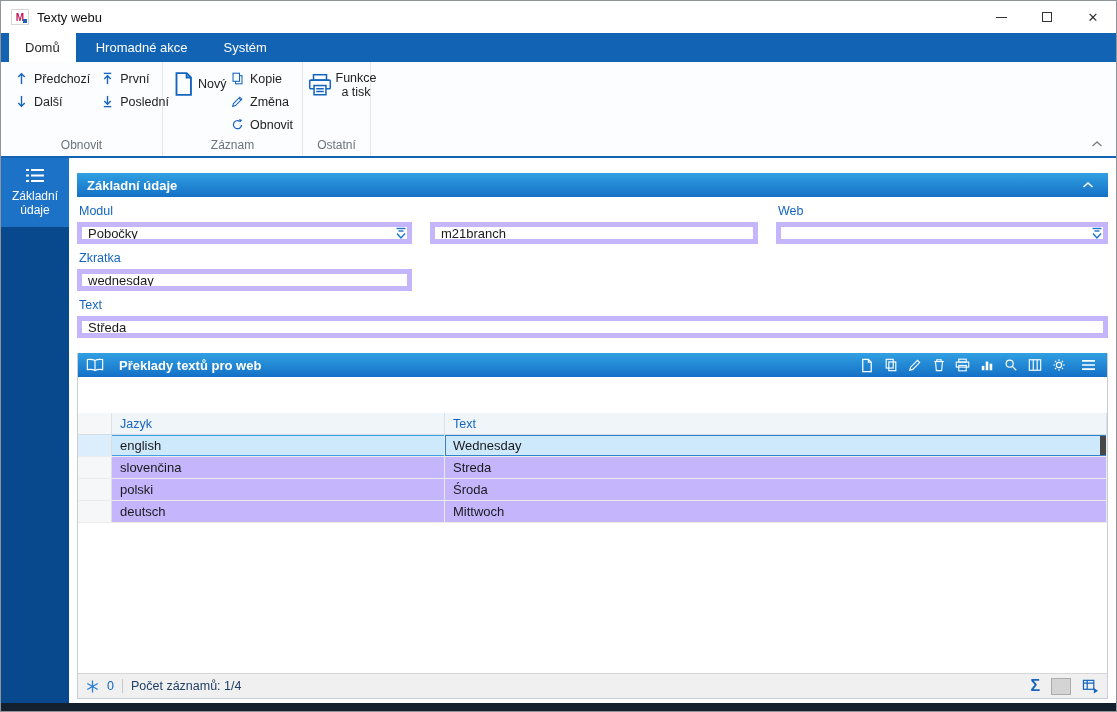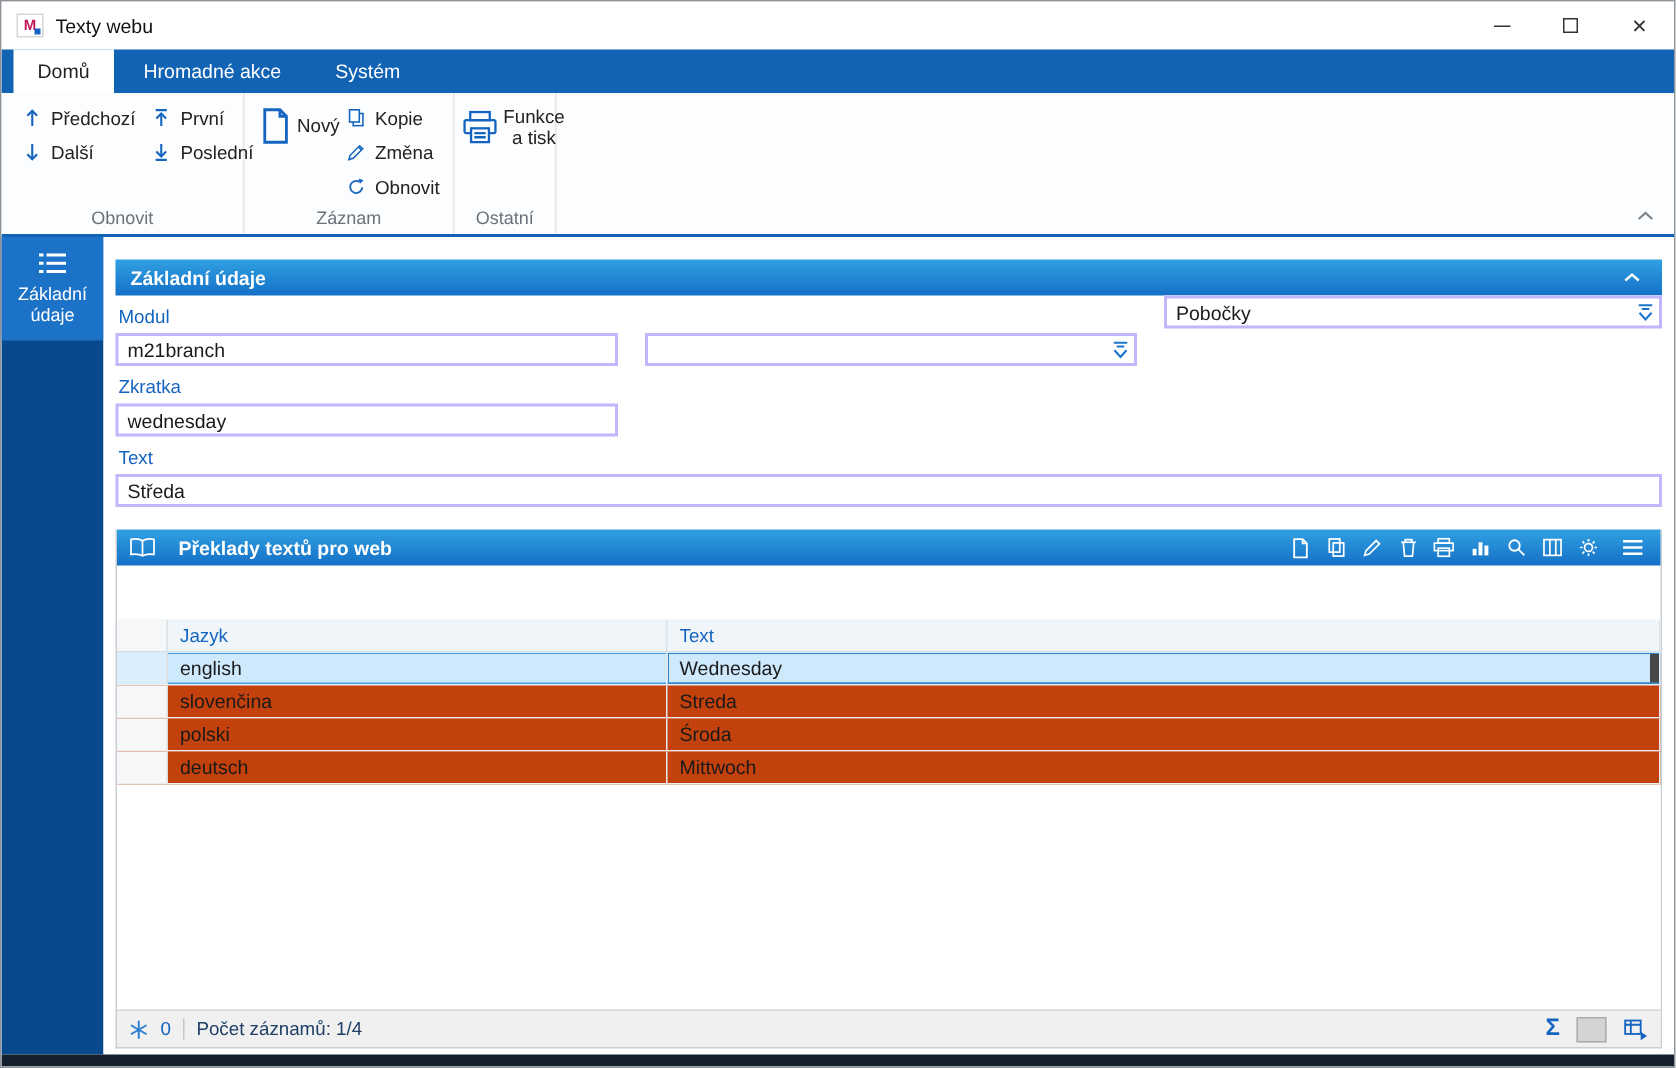--- a/index.html
+++ b/index.html
@@ -55,40 +55,40 @@
   .sec-hdr { height:24px; flex:0 0 auto; background:linear-gradient(180deg,#31a0e2,#1470c6);
              color:#fff; display:flex; align-items:center; padding:0 10px; }
   .sec-title { font-weight:bold; font-size:13px; }
   .sec-collapse { margin-left:auto; color:#fff; width:20px; height:18px;
                   display:flex; align-items:center; justify-content:center; }
 
   
   .form-area { flex:0 0 auto; padding:0 0 15px 0; }
   .form-grid { display:grid; grid-template-columns:335px 1fr 332px; column-gap:18px; }
   .flabel { margin:7px 0 3px 2px; height:15px; font-size:12.5px; color:#1565c0; }
-  .tinput, .cinput { height:22px; border:2px solid #c4b5fd; background:#fff; font-size:13px;
+  .tinput, .cinput { height:22px; border:5px solid #c4b5fd; background:#fff; font-size:13px;
                      padding:0 6px; color:#1a1a1a; outline:none; width:100%; font-family:inherit; }
   .combo { position:relative; height:22px; }
   .cinput { padding-right:24px; }
   .combo-btn { position:absolute; right:2px; top:3px; width:18px; height:16px; color:#1b74cc;
                display:flex; align-items:center; justify-content:center; }
   .w1 { width:335px; }
   .wfull { width:100%; }
 
   
   .grid-wrap { flex:1; min-height:0; display:flex; flex-direction:column;
                border:1px solid #c9ced4; border-top:none; }
   .grid-hdr { height:24px; flex:0 0 auto; background:linear-gradient(180deg,#31a0e2,#1470c6);
               color:#fff; display:flex; align-items:center; padding:0 8px; gap:15px; }
   .gtools { margin-left:auto; display:flex; align-items:center; gap:3px; }
   .gtool { width:21px; height:21px; display:flex; align-items:center; justify-content:center; color:#fff; }
   .gtool.last { margin-left:6px; }
 
   .trow { display:grid; grid-template-columns:34px 333px 1fr; height:22px; flex:0 0 auto;
-          position:relative; background:#c2410c; border-bottom:1px solid #ececec; }
+          position:relative; background:#c4b5fd; border-bottom:1px solid #ececec; }
   .tcell { padding:0 8px; display:flex; align-items:center; font-size:13px; color:#1a1a1a;
            border-right:1px solid #e7ebef; overflow:hidden; white-space:nowrap; }
   .tcell.sel { background:#f6f7f8; border-right:1px solid #dddddd; }
   .thead { background:#f0f5fa; border-bottom:1px solid #d5dde4;margin-top:36px; }
   .thead .tcell { color:#1565c0; font-size:12.5px; border-right:1px solid #d9e1e9; }
   .trow.selected { background:#cfe9fc; box-shadow:inset 0 0 0 1px #3fa0e6; }
   .trow.selected .tcell.sel { background:#dceefb; }
   .trow.selected .tcell.focus { box-shadow:inset 0 0 0 1px #2c84cf; }
   .row-marker { position:absolute; right:1px; top:1px; bottom:1px; width:6px; background:#474747; }
   .tfill { flex:1; background:#fff; }
@@ -272,20 +272,21 @@
           <svg width="12" height="8" viewBox="0 0 12 8" fill="none" stroke="currentColor" stroke-width="1.6">
               <path d="M1.5 6L6 2l4.5 4"></path>
             </svg>
         </button>
       </div>
 
       <div class="form-area">
         <div class="form-grid">
           <div class="flabel">Modul</div>
           <div class="flabel"></div>
+          <div class="flabel">Web</div>
 
           <div class="combo">
             <input class="cinput" value="Pobočky" style="">
             <span class="combo-btn">
               <svg width="14" height="13" viewBox="0 0 14 13" fill="none" stroke="currentColor" stroke-width="1.4">
                   <path d="M2.5 1.5h9"></path>
                   <path d="M4.5 4h5"></path>
                   <path d="M3 6.5l4 4.5 4-4.5"></path>
                 </svg>
             </span>

